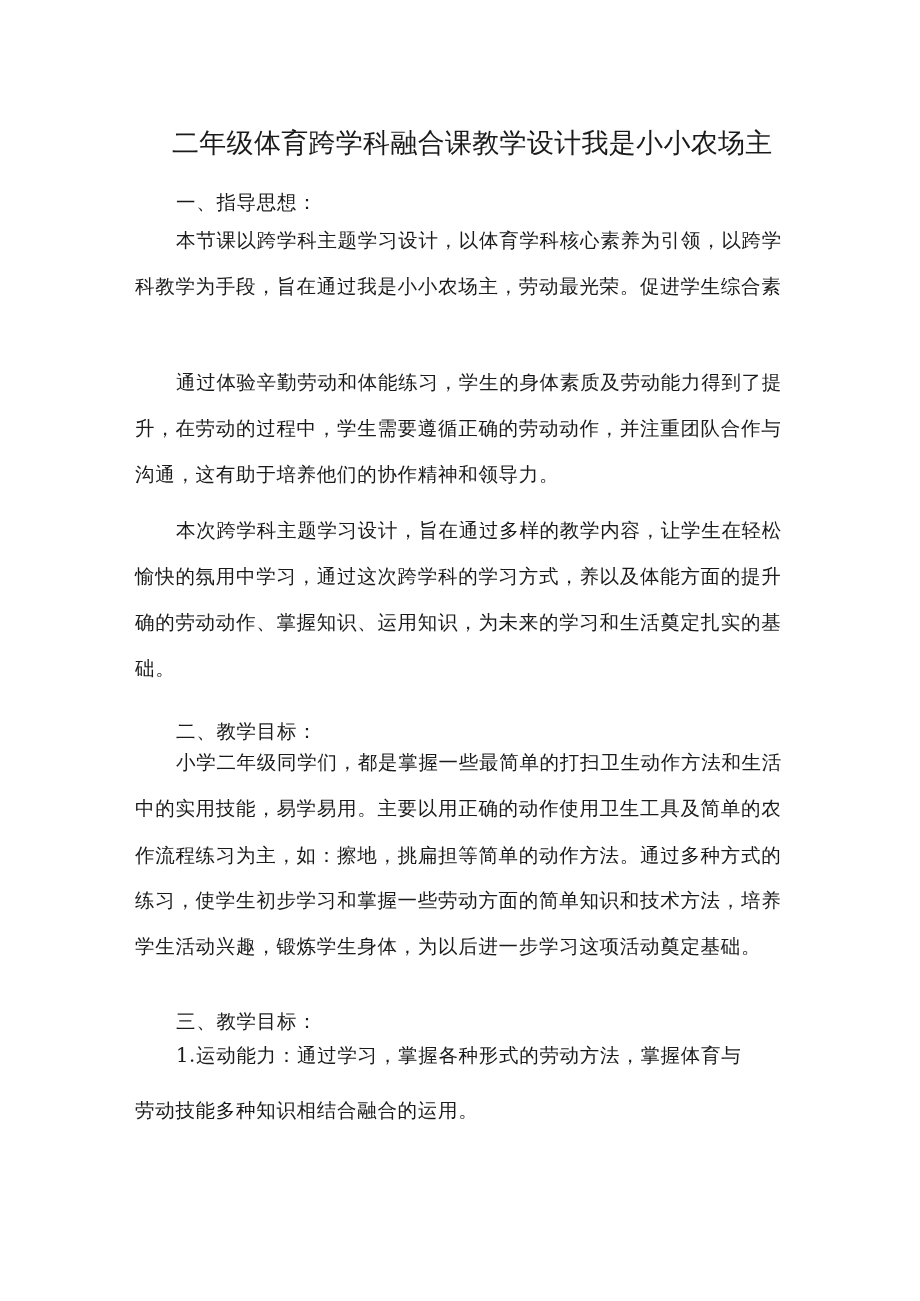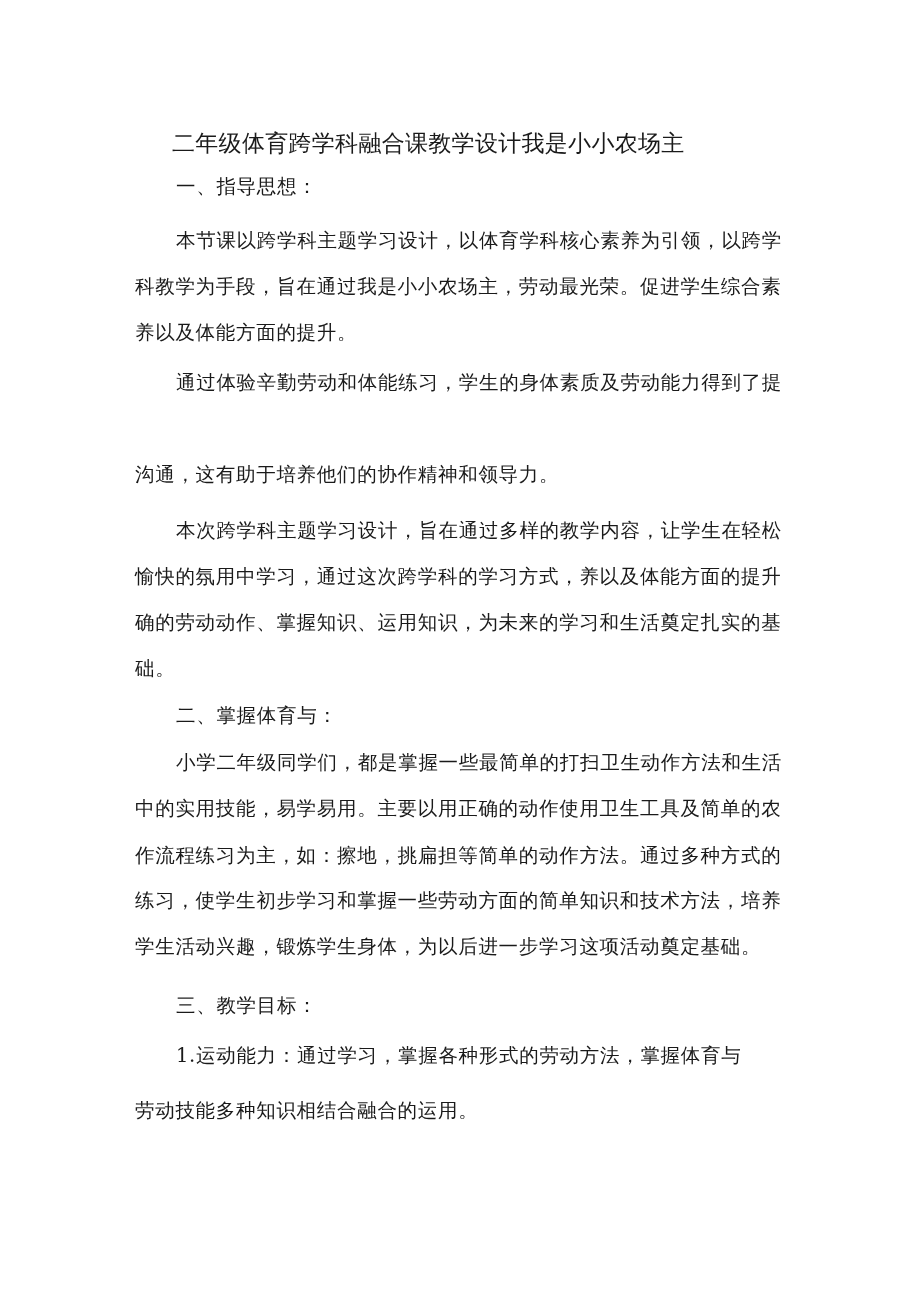--- a/index.html
+++ b/index.html
@@ -1,46 +1,46 @@
 <!DOCTYPE html>
 <html><head>
 <meta charset="utf-8">
 <style>
   html, body { margin: 0; padding: 0; background: #ffffff; }
   body { width: 920px; height: 1301px; position: relative; overflow: hidden;
          font-family: "DejaVu Serif", "Liberation Serif", serif; color: #1a1a1a; }
   .page { position: absolute; left: 0; top: 0; width: 920px; height: 1301px; background: #fff; }
-  .title { position: absolute; left: 172px; top: 126px; width: 600px; font-size: 23px;
+  .title { position: absolute; left: 172px; top: 126px; width: 600px; font-size: 27px;
            letter-spacing: 0.3px; white-space: nowrap; line-height: 34px; }
   .line { position: absolute; left: 135px; font-size: 19.5px; line-height: 26px;
           white-space: nowrap; letter-spacing: 0.7px; }
   .indent { left: 176px; }
-  .head { left: 176px; }
+  .head { left: 176px; margin-top: 16px; }
 </style>
 </head>
 <body>
 
 <div class="page">
   <div class="title">二年级体育跨学科融合课教学设计我是小小农场主</div>
 
   <div class="line head" style="top:174px">一、指导思想：</div>
 
   <div class="line indent" style="top:228px">本节课以跨学科主题学习设计，以体育学科核心素养为引领，以跨学</div>
   <div class="line" style="top:274px">科教学为手段，旨在通过我是小小农场主，劳动最光荣。促进学生综合素</div>
-  <div class="line" style="top:320px">养以及体能方面的提升。</div>
 
   <div class="line indent" style="top:370px">通过体验辛勤劳动和体能练习，学生的身体素质及劳动能力得到了提</div>
+  <div class="line" style="top:416px">升，在劳动的过程中，学生需要遵循正确的劳动动作，并注重团队合作与</div>
   <div class="line" style="top:462px">沟通，这有助于培养他们的协作精神和领导力。</div>
 
   <div class="line indent" style="top:518px">本次跨学科主题学习设计，旨在通过多样的教学内容，让学生在轻松</div>
   <div class="line" style="top:564px">愉快的氛用中学习，通过这次跨学科的学习方式，养以及体能方面的提升</div>
   <div class="line" style="top:610px">确的劳动动作、掌握知识、运用知识，为未来的学习和生活奠定扎实的基</div>
   <div class="line" style="top:656px">础。</div>
 
-  <div class="line head" style="top:703px">二、掌握体育与：</div>
+  <div class="line head" style="top:703px">二、教学目标：</div>
 
   <div class="line indent" style="top:750px">小学二年级同学们，都是掌握一些最简单的打扫卫生动作方法和生活</div>
   <div class="line" style="top:796px">中的实用技能，易学易用。主要以用正确的动作使用卫生工具及简单的农</div>
   <div class="line" style="top:888px">练习，使学生初步学习和掌握一些劳动方面的简单知识和技术方法，培养</div>
   <div class="line" style="top:843px">作流程练习为主，如：擦地，挑扁担等简单的动作方法。通过多种方式的</div>
   <div class="line" style="top:934px">学生活动兴趣，锻炼学生身体，为以后进一步学习这项活动奠定基础。</div>
 
   <div class="line head" style="top:993px">三、教学目标：</div>
 
   <div class="line indent" style="top:1043px">1.运动能力：通过学习，掌握各种形式的劳动方法，掌握体育与</div>

